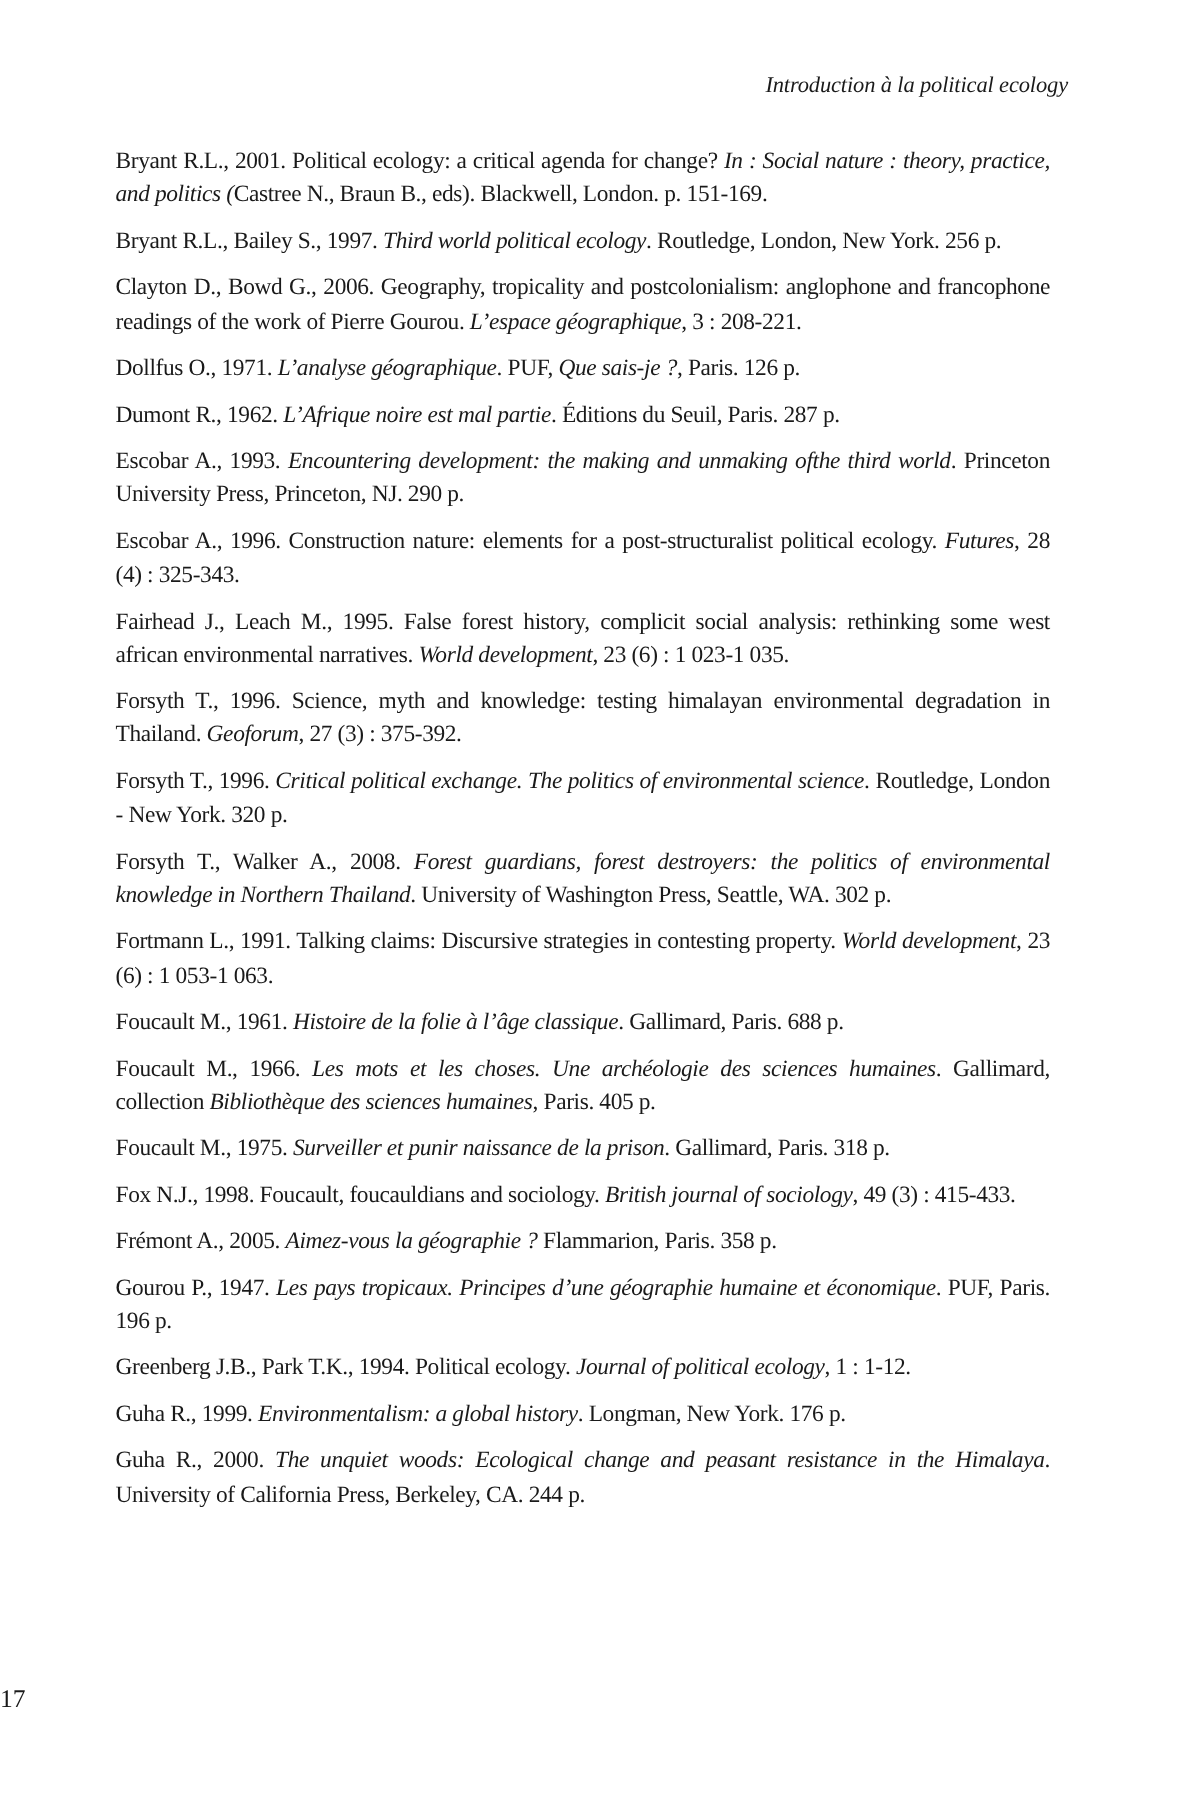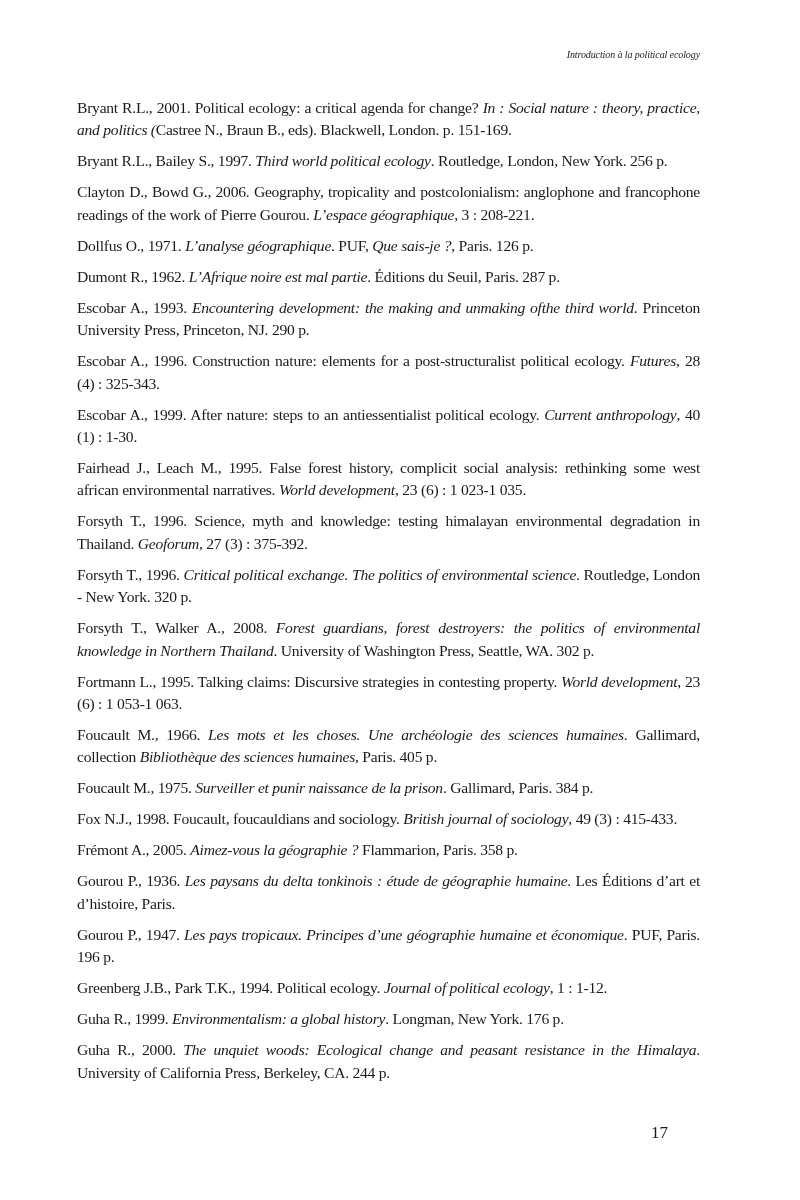--- a/index.html
+++ b/index.html
@@ -2,59 +2,58 @@
 <html><head>
   <meta charset="utf-8">
   <style>
     html, body { margin: 0; padding: 0; background: #ffffff; }
     body {
       width: 800px; height: 1200px; position: relative; overflow: hidden;
       font-family: "Liberation Serif", "DejaVu Serif", serif;
       color: #1a1a1a;
     }
     .running-head {
-      position: absolute; top: 49px; right: 100px;
-      font-style: italic; font-size: 10px; letter-spacing: -0.1px;
+      position: absolute; top: 49px; right: 88px;
+      font-style: italic; font-size: 15px; letter-spacing: -0.1px;
     }
     .refs {
       position: absolute; top: 97px; left: 77px; width: 623px;
       font-size: 15.6px; line-height: 22.4px;
       text-align: justify;
       letter-spacing: -0.25px;
     }
     .ref { margin: 0 0 8.6px 0; }
     .ref i { font-style: italic; }
     .page-number {
       position: absolute; top: 1123px; left: 0; width: 668px;
-      text-align: right; font-size: 17px;
+      text-align: left; font-size: 17px;
     }
   </style>
 </head>
 <body>
 
 <div class="running-head">Introduction à la political ecology</div>
 
 <div class="refs">
     <p class="ref"><span>Bryant R.L., 2001. Political ecology: a critical agenda for change? </span><i>In : Social nature : theory, practice, and politics (</i><span>Castree N., Braun B., eds). Blackwell, London. p. 151-169.</span></p>
     <p class="ref"><span>Bryant R.L., Bailey S., 1997. </span><i>Third world political ecology</i><span>. Routledge, London, New York. 256 p.</span></p>
     <p class="ref"><span>Clayton D., Bowd G., 2006. Geography, tropicality and postcolonialism: anglophone and francophone readings of the work of Pierre Gourou. </span><i>L’espace géographique</i><span>, 3 : 208-221.</span></p>
     <p class="ref"><span>Dollfus O., 1971. </span><i>L’analyse géographique</i><span>. PUF, </span><i>Que sais-je ?</i><span>, Paris. 126 p.</span></p>
     <p class="ref"><span>Dumont R., 1962. </span><i>L’Afrique noire est mal partie</i><span>. Éditions du Seuil, Paris. 287 p.</span></p>
     <p class="ref"><span>Escobar A., 1993. </span><i>Encountering development: the making and unmaking ofthe third world</i><span>. Princeton University Press, Princeton, NJ. 290 p.</span></p>
     <p class="ref"><span>Escobar A., 1996. Construction nature: elements for a post-structuralist political ecology. </span><i>Futures</i><span>, 28 (4) : 325-343.</span></p>
-    <p class="ref"><span>Escobar A., 1999. After nature: steps to an antiessentialist political ecology. </span><i>Current anthropology</i><span>, 40 (1) : 1-30.</span></p>
     <p class="ref"><span>Fairhead J., Leach M., 1995. False forest history, complicit social analysis: rethinking some west african environmental narratives. </span><i>World development</i><span>, 23 (6) : 1 023-1 035.</span></p>
     <p class="ref"><span>Forsyth T., 1996. Science, myth and knowledge: testing himalayan environmental degradation in Thailand. </span><i>Geoforum</i><span>, 27 (3) : 375-392.</span></p>
     <p class="ref"><span>Forsyth T., 1996. </span><i>Critical political exchange. The politics of environmental science</i><span>. Routledge, London - New York. 320 p.</span></p>
     <p class="ref"><span>Forsyth T., Walker A., 2008. </span><i>Forest guardians, forest destroyers: the politics of environmental knowledge in Northern Thailand</i><span>. University of Washington Press, Seattle, WA. 302 p.</span></p>
-    <p class="ref"><span>Fortmann L., 1995. Talking claims: Discursive strategies in contesting property. </span><i>World development</i><span>, 23 (6) : 1 053-1 063.</span></p>
+    <p class="ref"><span>Fortmann L., 1991. Talking claims: Discursive strategies in contesting property. </span><i>World development</i><span>, 23 (6) : 1 053-1 063.</span></p>
+    <p class="ref"><span>Foucault M., 1961. </span><i>Histoire de la folie à l’âge classique</i><span>. Gallimard, Paris. 688 p.</span></p>
     <p class="ref"><span>Foucault M., 1966. </span><i>Les mots et les choses. Une archéologie des sciences humaines</i><span>. Gallimard, collection </span><i>Bibliothèque des sciences humaines</i><span>, Paris. 405 p.</span></p>
-    <p class="ref"><span>Foucault M., 1975. </span><i>Surveiller et punir naissance de la prison</i><span>. Gallimard, Paris. 384 p.</span></p>
+    <p class="ref"><span>Foucault M., 1975. </span><i>Surveiller et punir naissance de la prison</i><span>. Gallimard, Paris. 318 p.</span></p>
     <p class="ref"><span>Fox N.J., 1998. Foucault, foucauldians and sociology. </span><i>British journal of sociology</i><span>, 49 (3) : 415-433.</span></p>
     <p class="ref"><span>Frémont A., 2005. </span><i>Aimez-vous la géographie ?</i><span> Flammarion, Paris. 358 p.</span></p>
-    <p class="ref"><span>Gourou P., 1936. </span><i>Les paysans du delta tonkinois : étude de géographie humaine</i><span>. Les Éditions d’art et d’histoire, Paris.</span></p>
     <p class="ref"><span>Gourou P., 1947. </span><i>Les pays tropicaux. Principes d’une géographie humaine et économique</i><span>. PUF, Paris. 196 p.</span></p>
     <p class="ref"><span>Greenberg J.B., Park T.K., 1994. Political ecology. </span><i>Journal of political ecology</i><span>, 1 : 1-12.</span></p>
     <p class="ref"><span>Guha R., 1999. </span><i>Environmentalism: a global history</i><span>. Longman, New York. 176 p.</span></p>
     <p class="ref"><span>Guha R., 2000. </span><i>The unquiet woods: Ecological change and peasant resistance in the Himalaya</i><span>. University of California Press, Berkeley, CA. 244 p.</span></p>
   </div>
 
 <div class="page-number">17</div>
 
 </body></html>

